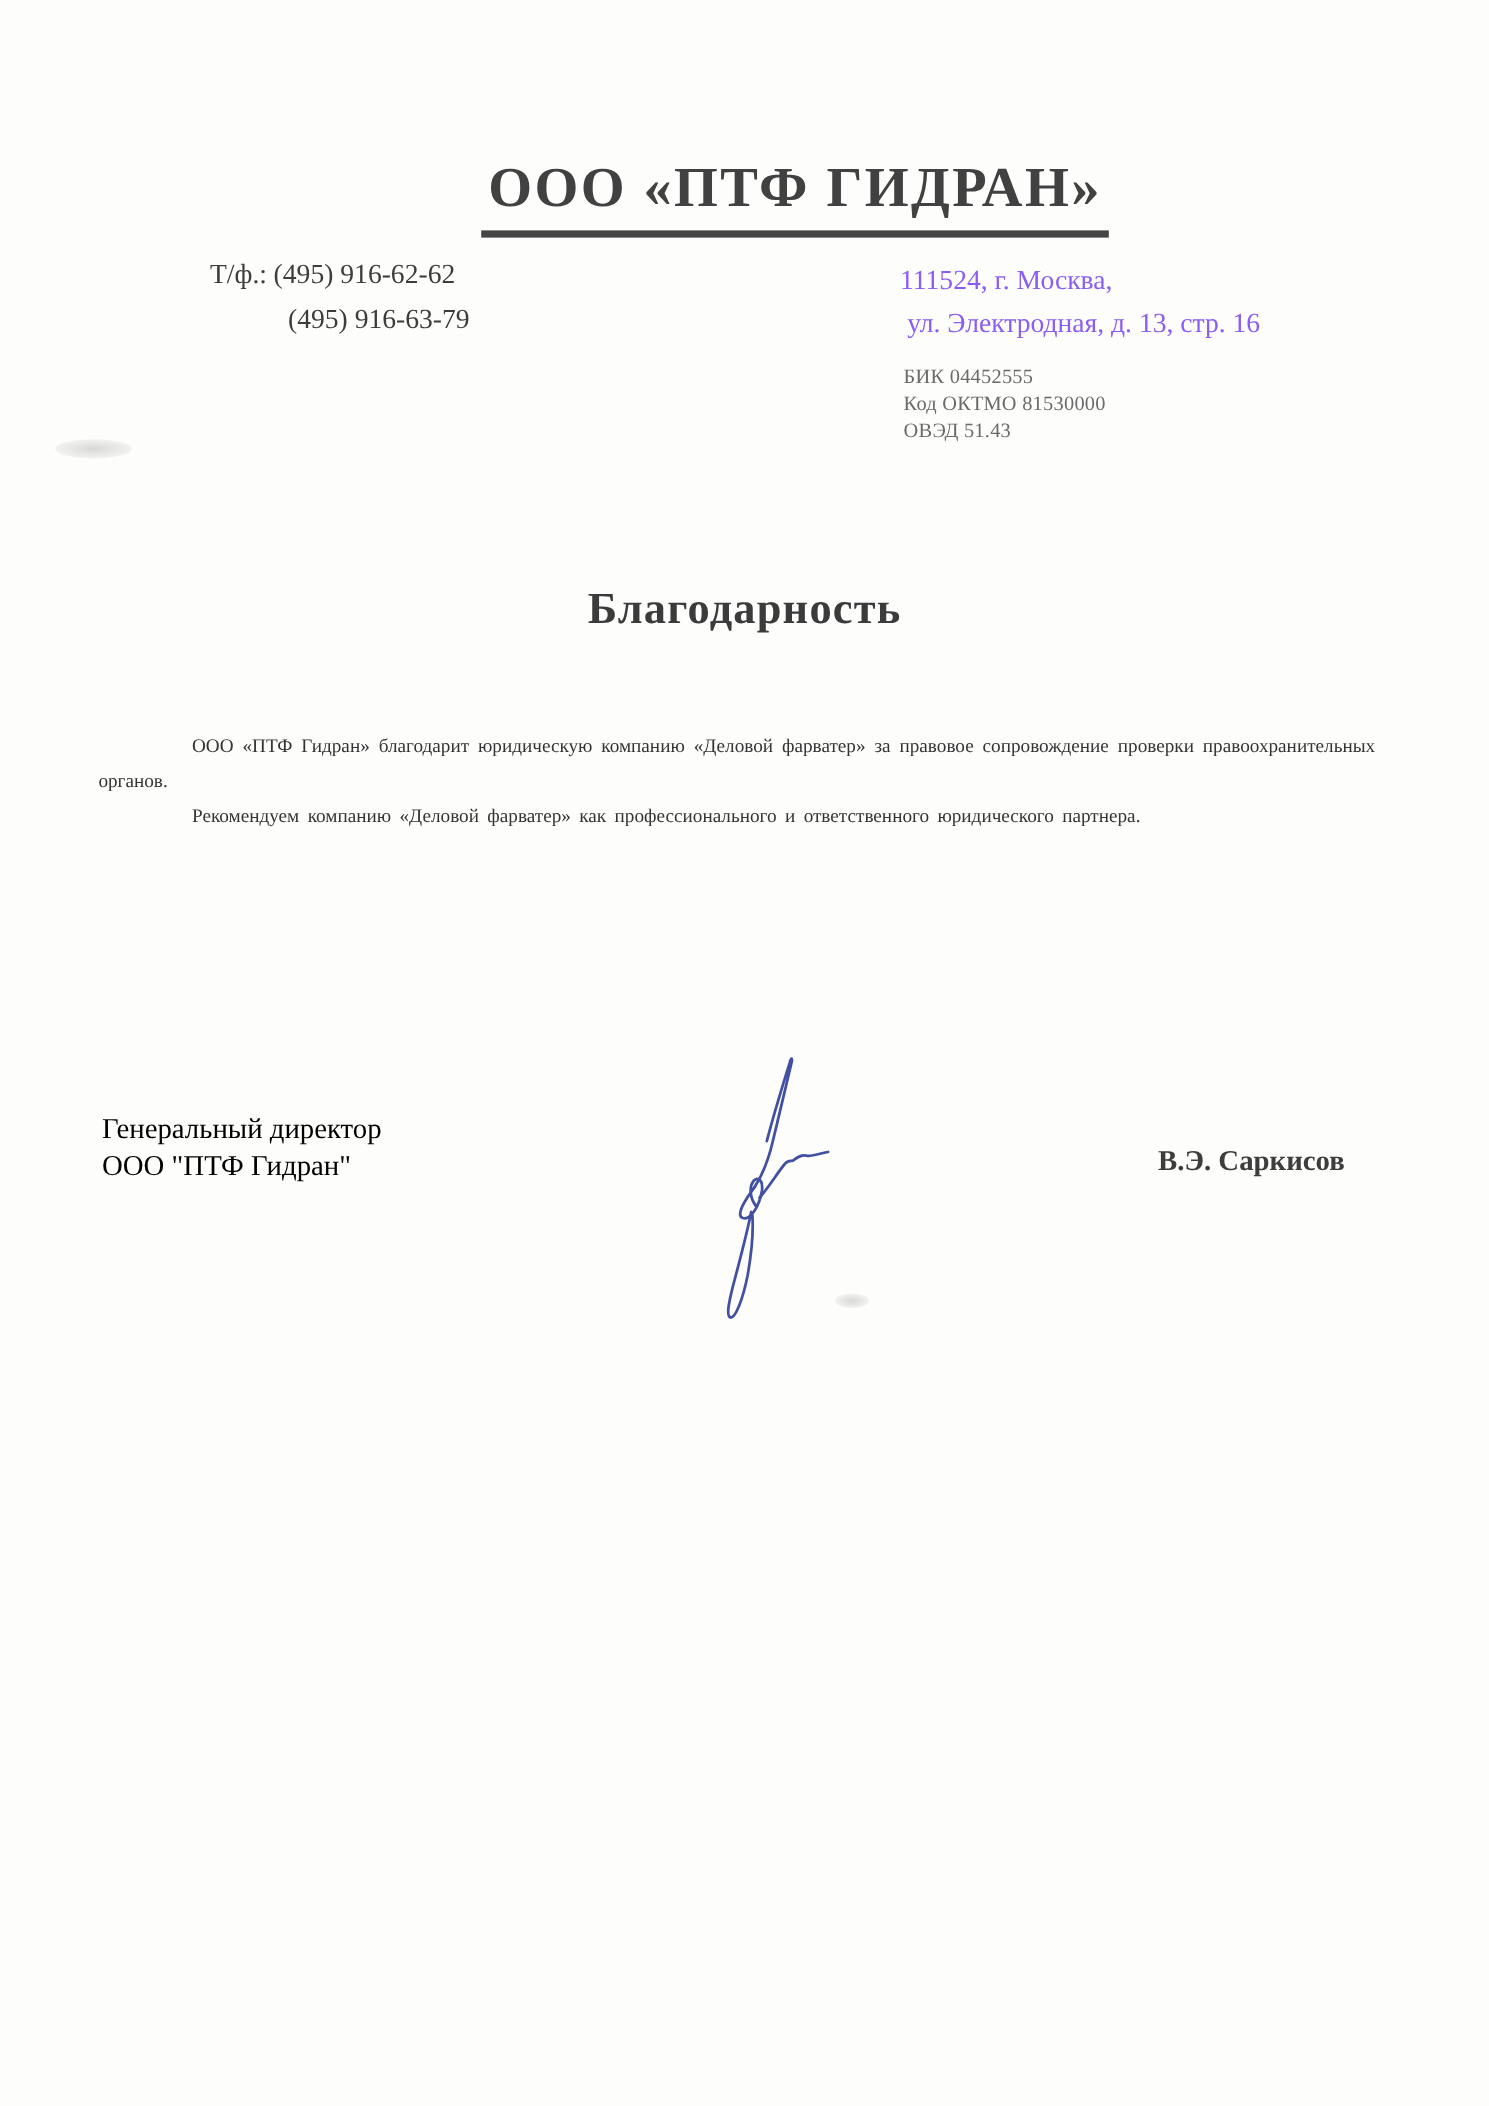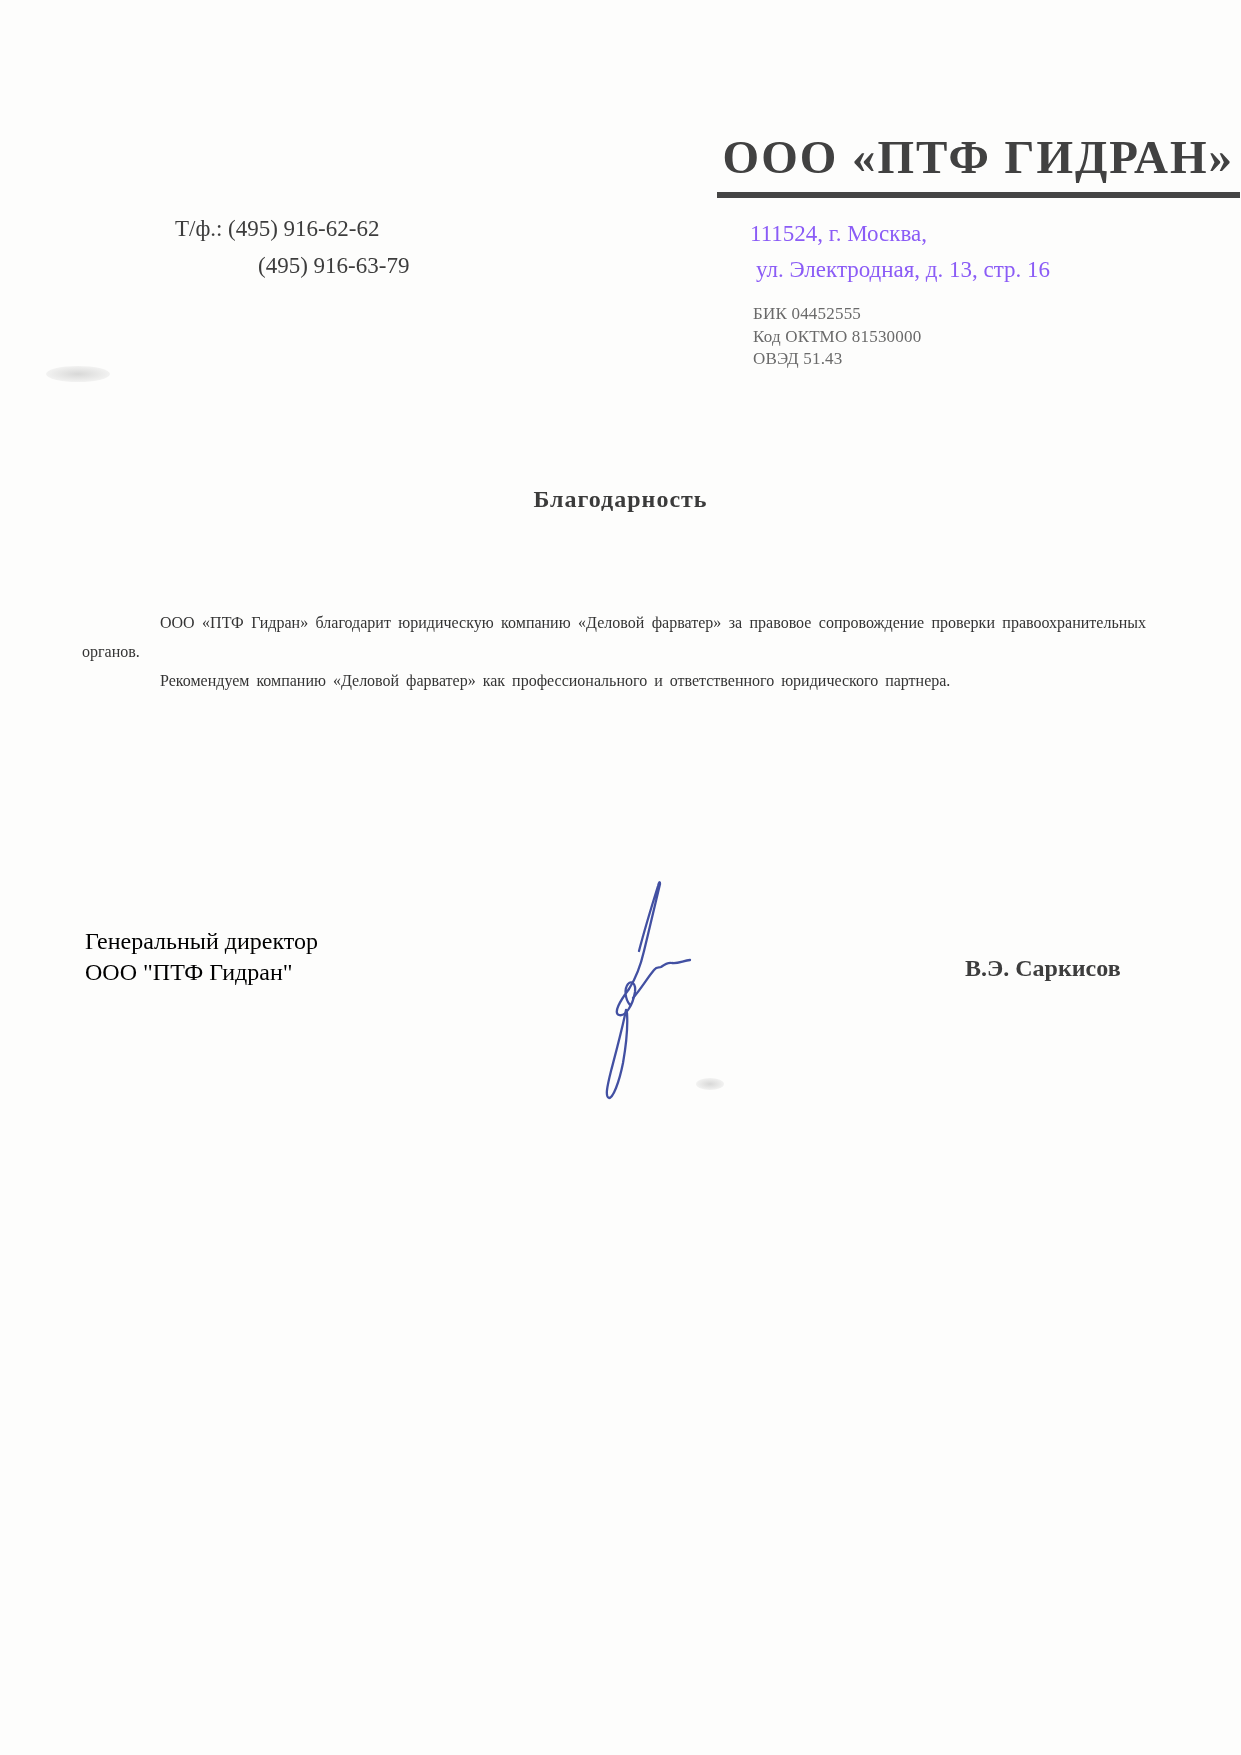--- a/index.html
+++ b/index.html
@@ -12,41 +12,41 @@
     background: #fdfdfc;
     overflow: hidden;
     font-family: "Liberation Serif", "DejaVu Serif", serif;
     color: #3a3a3a;
   }
 
   
   .company-title-wrap {
     position: absolute;
     top: 130px; left: 85px; width: 1155px;
-    text-align: right;
+    text-align: center;
   }
   .company-title {
     display: inline-block;
     font-size: 47px;
     font-weight: bold;
     letter-spacing: 2px;
     color: #414141;
     padding: 0 6px 8px 6px;
     border-bottom: 6px solid #454545;
     white-space: nowrap;
   }
 
   
   .contact-left {
     position: absolute; top: 210px; left: 175px;
     font-size: 23px; line-height: 37px; color: #3d3d3d;
   }
   .contact-left .phone-row { display: flex; }
   .contact-left .phone-label { width: 53px; }
-  .contact-left .phone2 { margin-left: 83px; }
+  .contact-left .phone2 { margin-left: 65px; }
   .contact-right {
     position: absolute; top: 216px; left: 750px;
     font-size: 23px; line-height: 36px; color: #8b5cf6;
   }
   .contact-right .addr2 { margin-left: 6px; }
 
   
   .req {
     font-size: 17px;
     line-height: 22.5px;
@@ -55,21 +55,21 @@
   }
   .req-left  { position: absolute; top: 299px; left: 177px; }
   .req-right { position: absolute; top: 303px; left: 753px; }
 
   
   .doc-title-wrap {
     position: absolute; top: 486px; left: 0; width: 1241px;
     text-align: center;
   }
   .doc-title {
-    font-size: 24px;
+    font-size: 37px;
     font-weight: bold;
     color: #3b3b3b;
     letter-spacing: 1px;
   }
 
   
   .body-text {
     position: absolute; top: 608px; left: 82px; width: 1064px;
     font-size: 16px;
     line-height: 29px;

